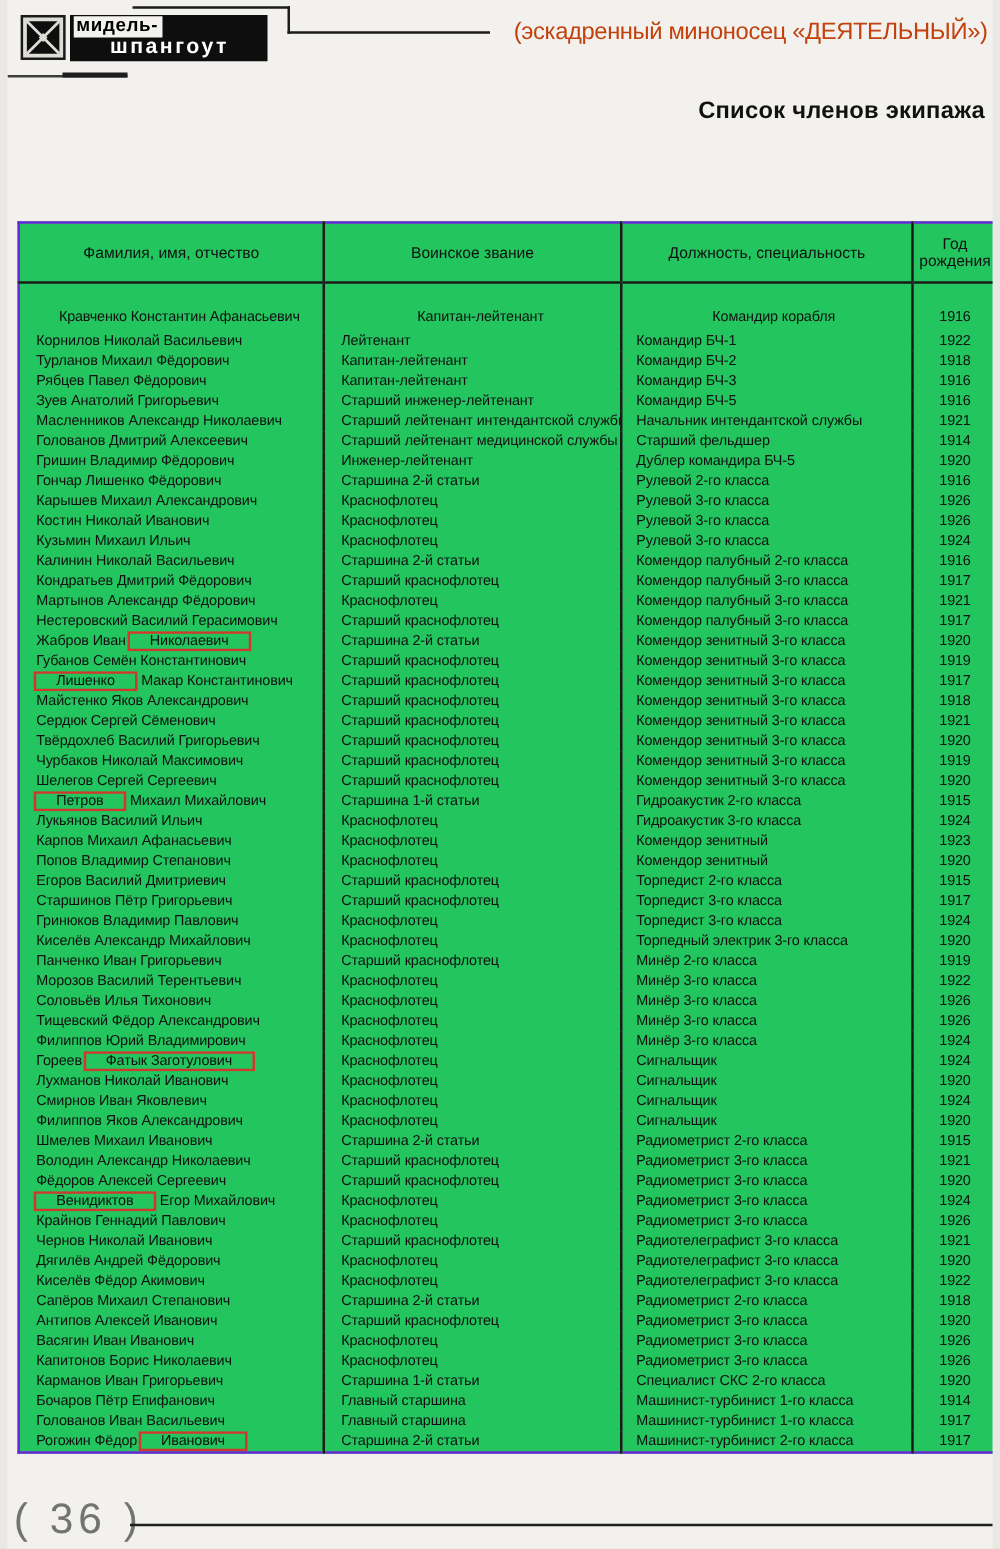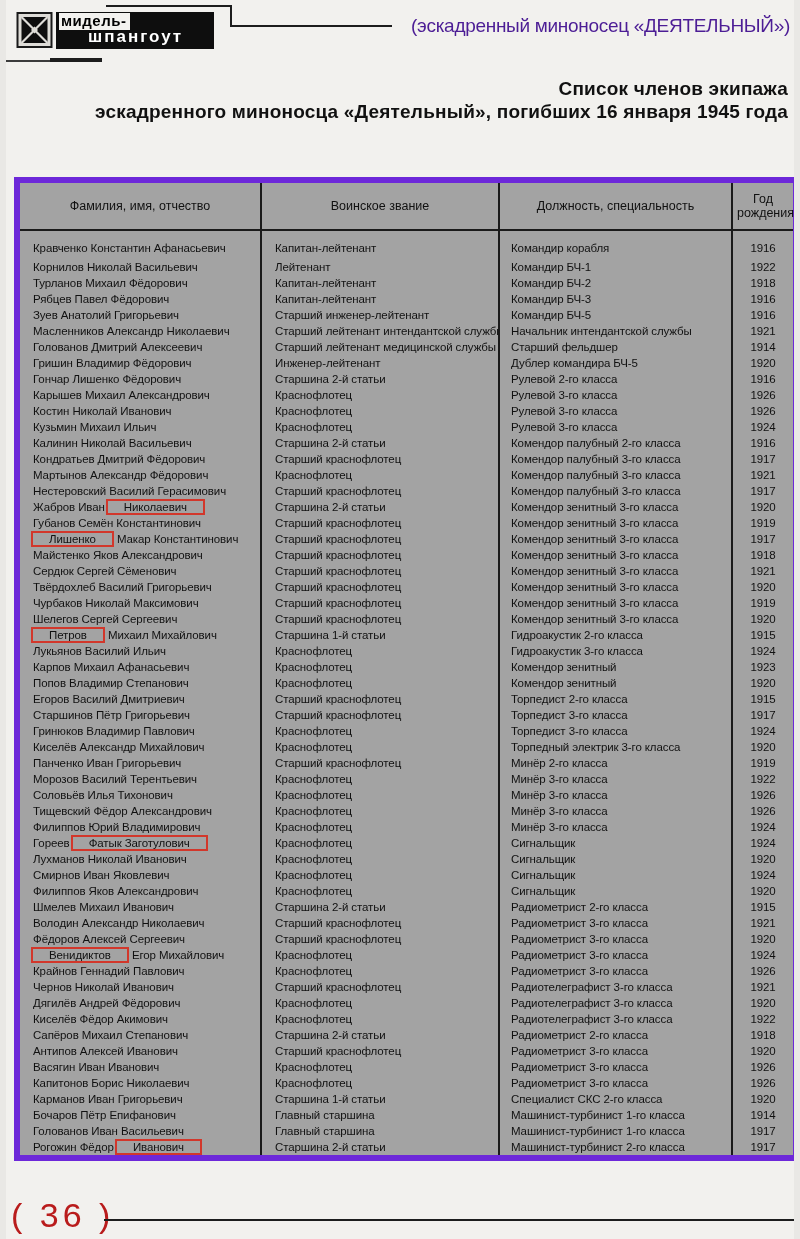--- a/index.html
+++ b/index.html
@@ -15,51 +15,51 @@
   .logo-l1{
     position:absolute;left:3px;top:1px;background:#f3f2ef;color:#000;
     font-weight:bold;font-size:15px;line-height:16px;padding:0 4px 1px 2px;letter-spacing:.5px;
   }
   .logo-l2{
     position:absolute;left:32px;bottom:2px;color:#fff;font-weight:bold;
     font-size:17px;letter-spacing:2px;
   }
   .mast-right{
     position:absolute;top:15px;right:4px;font-size:19px;letter-spacing:-.3px;
-    color:#4c1d95;white-space:nowrap;
+    color:#c2410c;white-space:nowrap;
   }
   
   .title-block{position:absolute;top:78px;right:6px;text-align:right;font-weight:bold;}
   .title-l1{font-size:19px;line-height:22px;letter-spacing:.2px;}
   .title-l2{font-size:19px;line-height:23px;letter-spacing:.2px;}
   
   table.roster{
     position:absolute;left:8px;top:177px;width:785px;
     border-collapse:collapse;table-layout:fixed;
-    border:6px solid #6d28d9;background:#a3a3a3;
+    border:2px solid #6d28d9;background:#22c55e;
   }
   table.roster th{
     border-bottom:2px solid #1a1a1a;height:46px;vertical-align:middle;
     text-align:center;font-weight:normal;font-size:12.5px;line-height:14px;padding:0 4px;
   }
   table.roster th+th, table.roster td+td{border-left:2px solid #1a1a1a;}
   table.roster td{
     font-size:11.5px;line-height:16px;height:16px;white-space:nowrap;
     overflow:hidden;padding:0;letter-spacing:-.1px;
   }
   table.roster td.c1{padding-left:13px;}
   table.roster td.c2{padding-left:13px;}
   table.roster td.c3{padding-left:11px;}
   table.roster td.yr{text-align:center;}
-  table.roster tbody tr:first-child td{padding-top:6px;height:22px;}
+  table.roster tbody tr:first-child td{padding-top:16px;height:22px;text-align:center;}
   .hl{outline:2px solid #d2372b;outline-offset:0;padding:0 16px;margin-right:2px;}
   
   .page-num{
     position:absolute;left:5px;top:1196px;font-size:34px;line-height:38px;
-    letter-spacing:4px;color:#b91c1c;
+    letter-spacing:4px;color:#737373;
   }
 </style>
 </head>
 <body>
 
 <div class="page">
 
   <div class="rule" style="left:100px;top:5px;width:126px;height:2px;"></div>
   <div class="rule" style="left:224px;top:5px;width:2px;height:22px;"></div>
   <div class="rule" style="left:224px;top:25px;width:162px;height:2px;"></div>
@@ -74,21 +74,20 @@
   </svg>
   <div class="logo-banner">
     <span class="logo-l1">мидель-</span>
     <span class="logo-l2">шпангоут</span>
   </div>
 
   <div class="mast-right">(эскадренный миноносец «ДЕЯТЕЛЬНЫЙ»)</div>
 
   <div class="title-block">
     <div class="title-l1">Список членов экипажа</div>
-    <div class="title-l2">эскадренного миноносца «Деятельный», погибших 16 января 1945 года</div>
   </div>
 
   <table class="roster">
     <colgroup>
       <col style="width:244px">
         <col style="width:238px">
         <col style="width:233px">
         <col>
     </colgroup>
     <thead>

